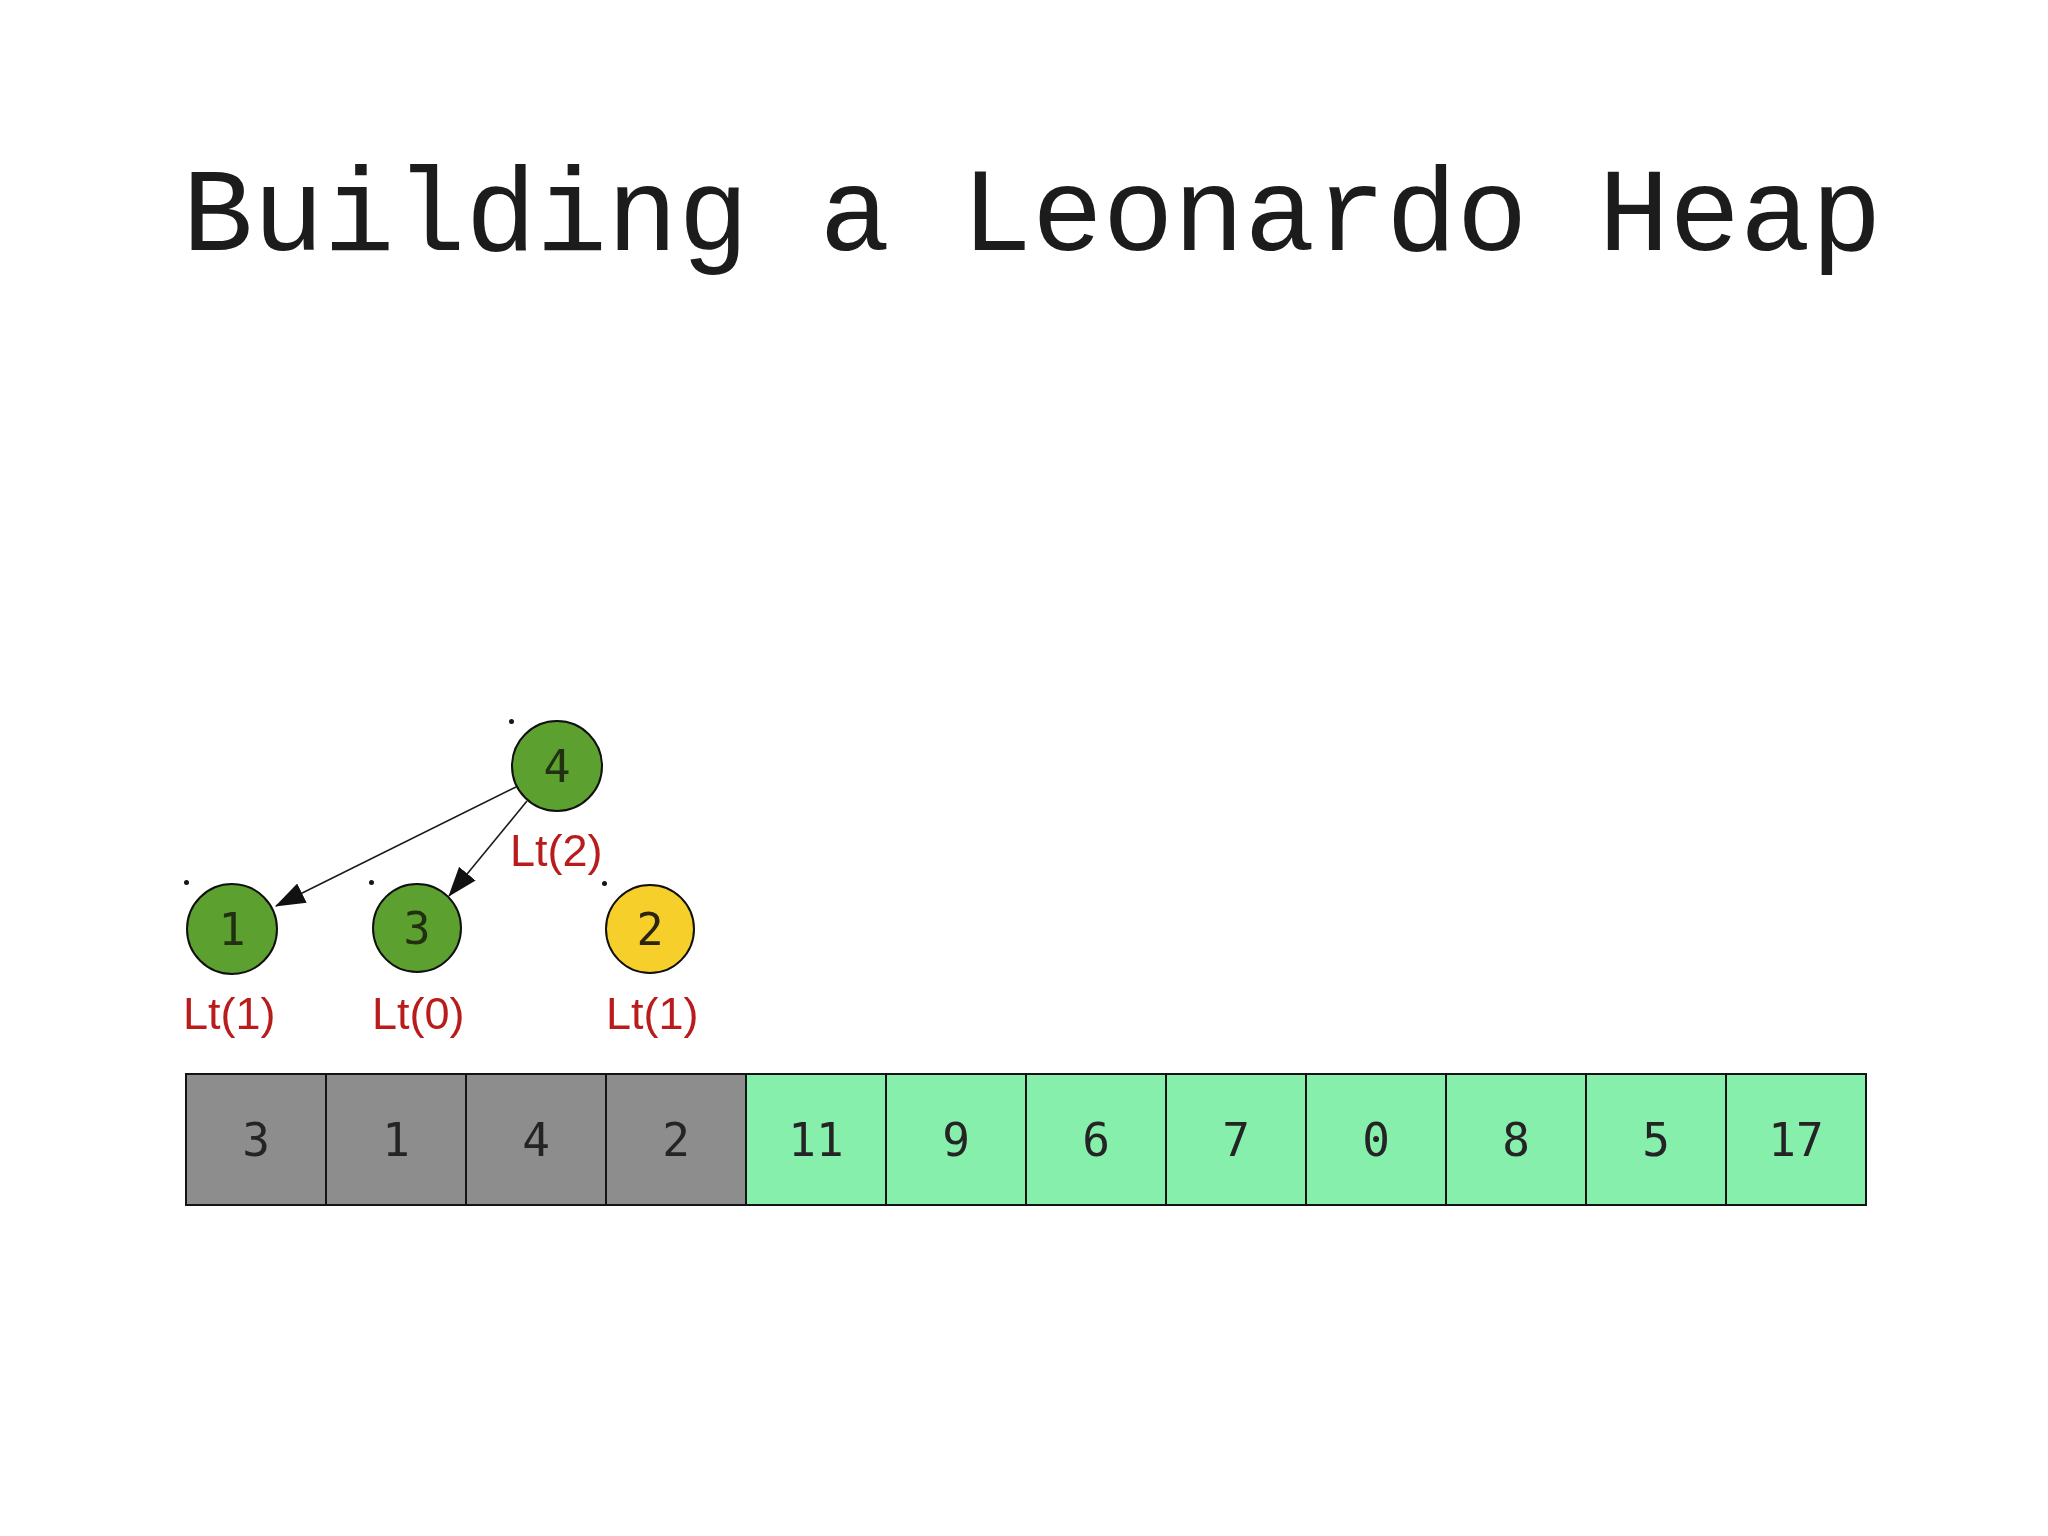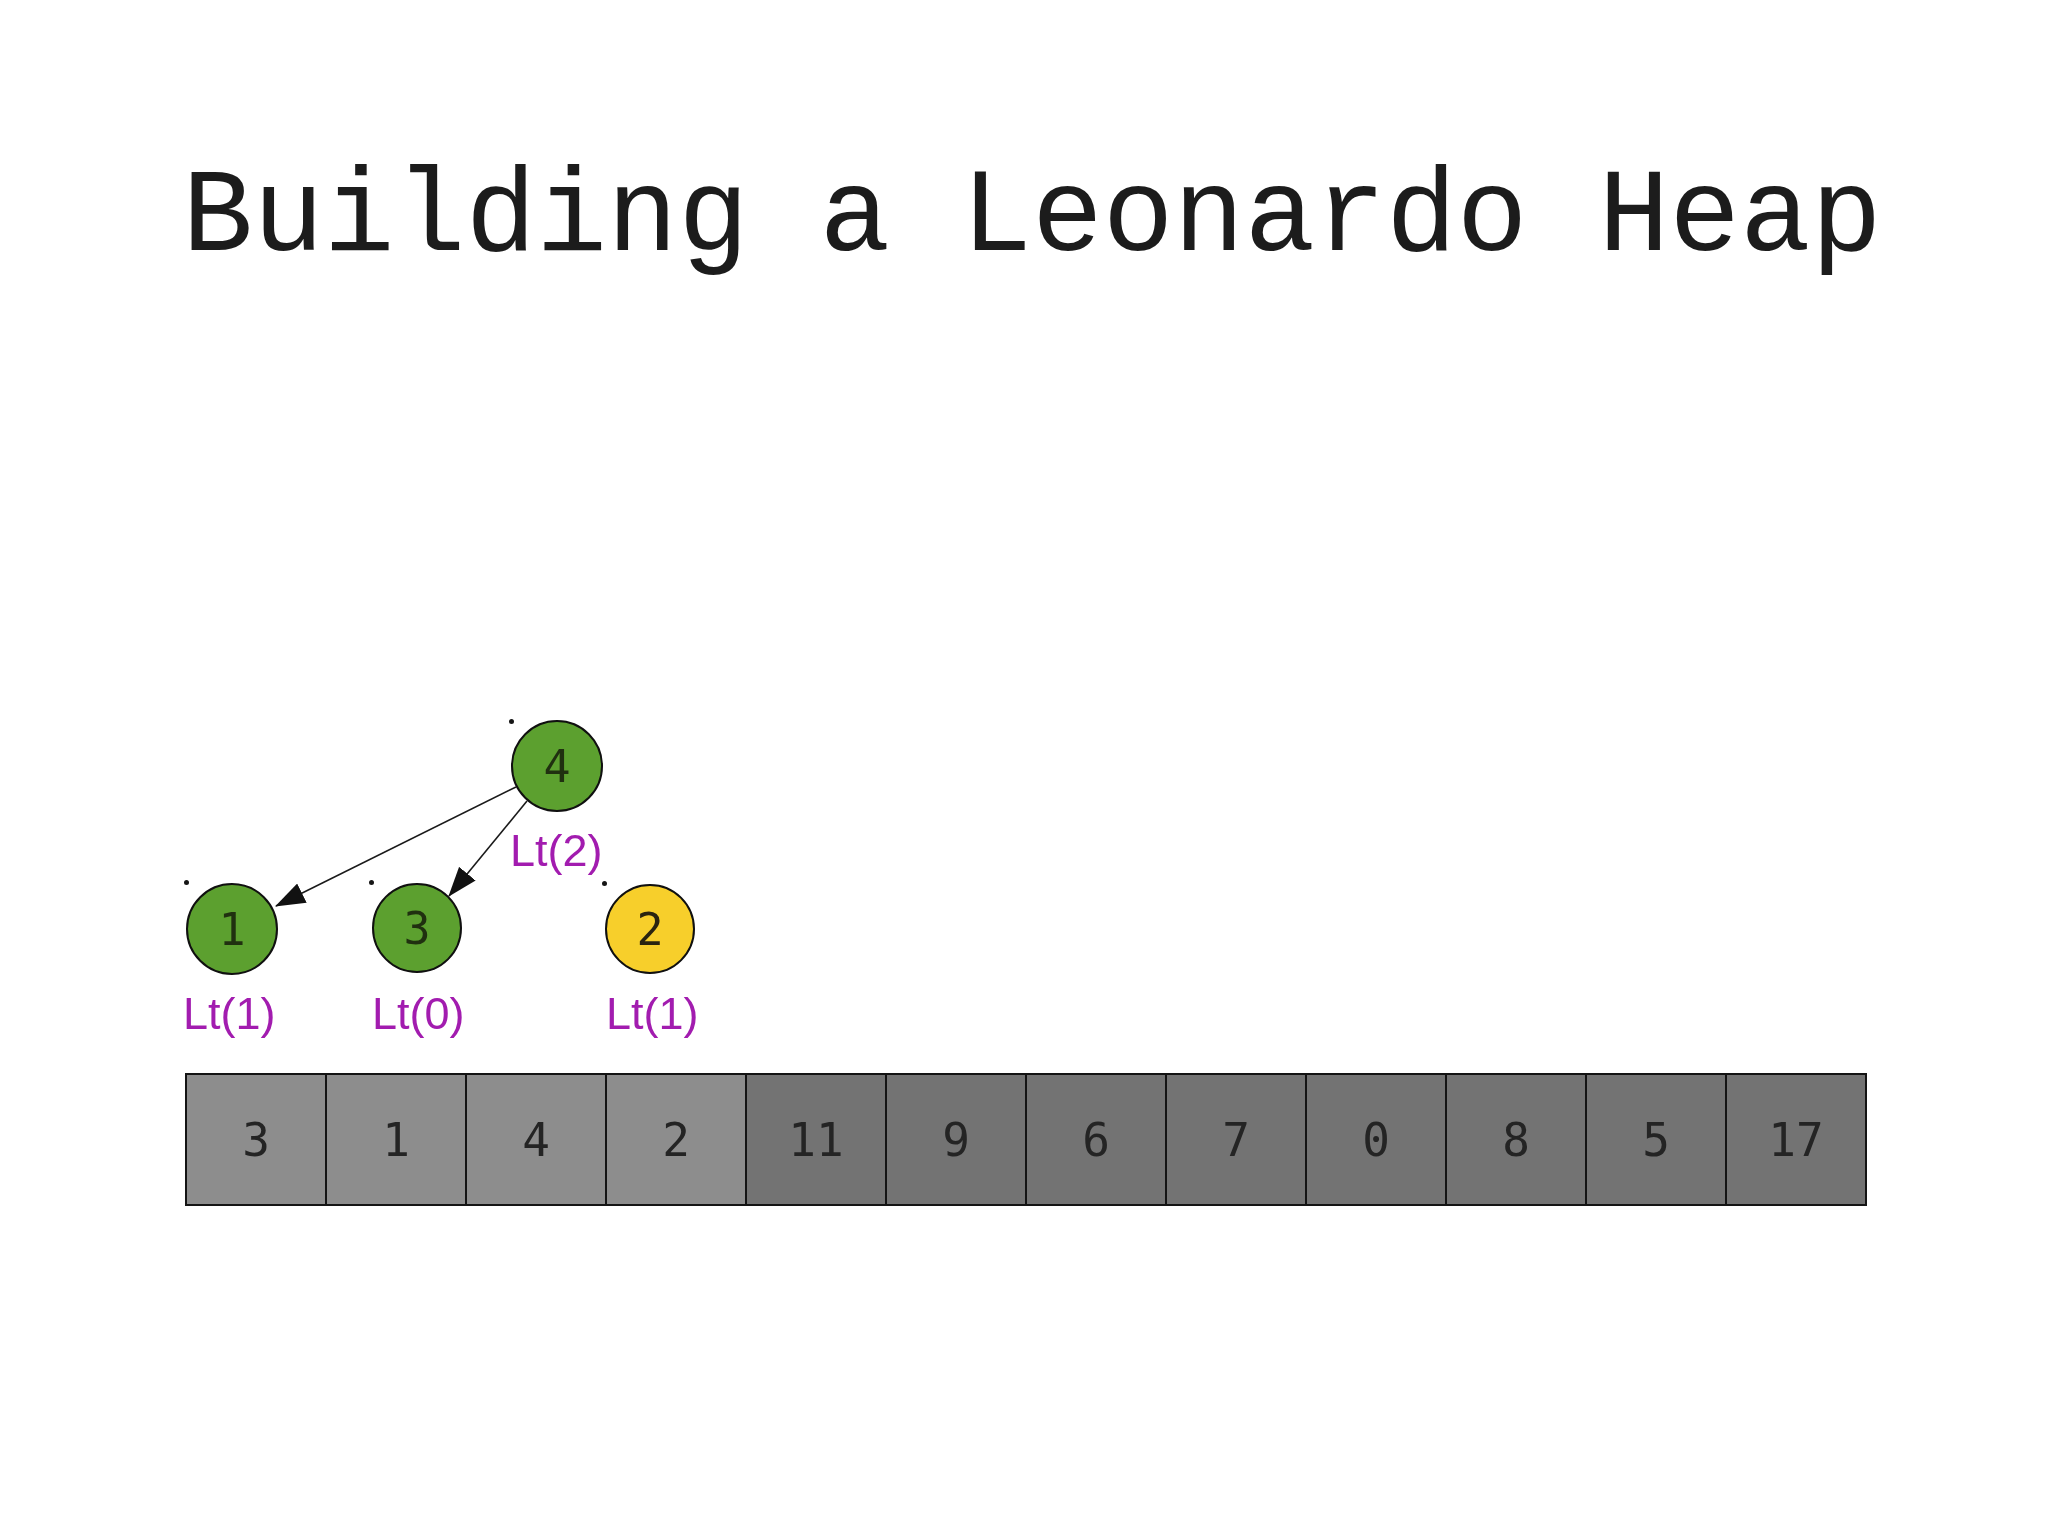--- a/index.html
+++ b/index.html
@@ -67,21 +67,21 @@
   .dot-root  { left: 509px; top: 719px; }
   .dot-left  { left: 184px; top: 880px; }
   .dot-right { left: 369px; top: 880px; }
   .dot-single{ left: 602px; top: 881px; }
 
   
   .lt {
     position: absolute;
     font-family: "Liberation Sans", sans-serif;
     font-size: 45px;
-    color: #a21caf;
+    color: #b91c1c;
     white-space: nowrap;
     line-height: 1.0;
   }
   .lt-root   { left: 510px; top: 828px; }
   .lt-left   { left: 183px; top: 991px; }
   .lt-right  { left: 372px; top: 991px; text-align: center; }
   .lt-single { left: 606px; top: 991px; }
 
   
   .array {
@@ -98,21 +98,21 @@
     border-left: 2px solid #141414;
     display: flex;
     align-items: center;
     justify-content: center;
     font-family: "DejaVu Sans Mono", monospace;
     font-size: 46px;
     color: #242424;
   }
   .cell:first-child { border-left: none; }
   .cell.gray { background: #8d8d8d; }
-  .cell.blue { background: #737373; text-align: center; }
+  .cell.blue { background: #86efac; text-align: center; }
 </style>
 </head>
 <body>
 
 <div class="canvas">
 
   <h1 class="title">Building a Leonardo Heap</h1>
 
   <svg class="edges" viewBox="0 0 2048 1536">
     <defs>

